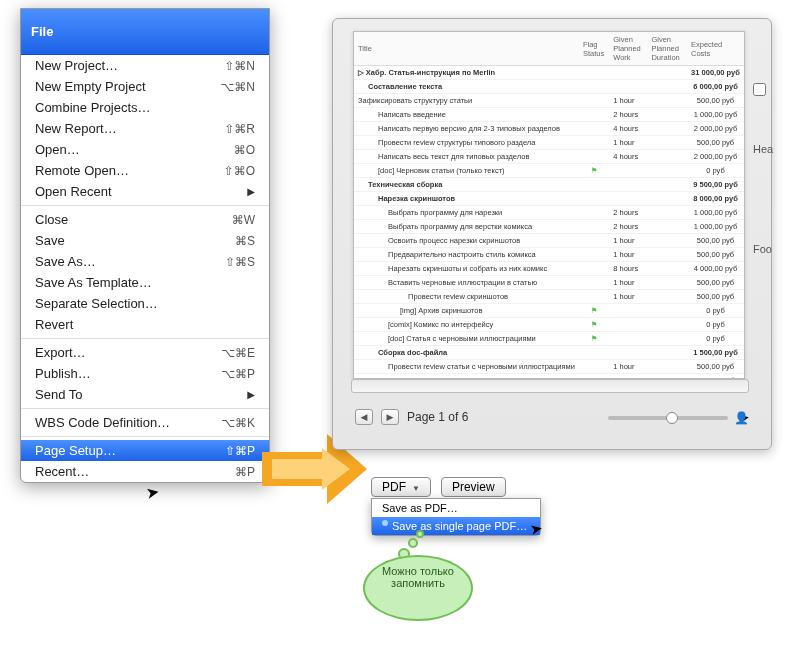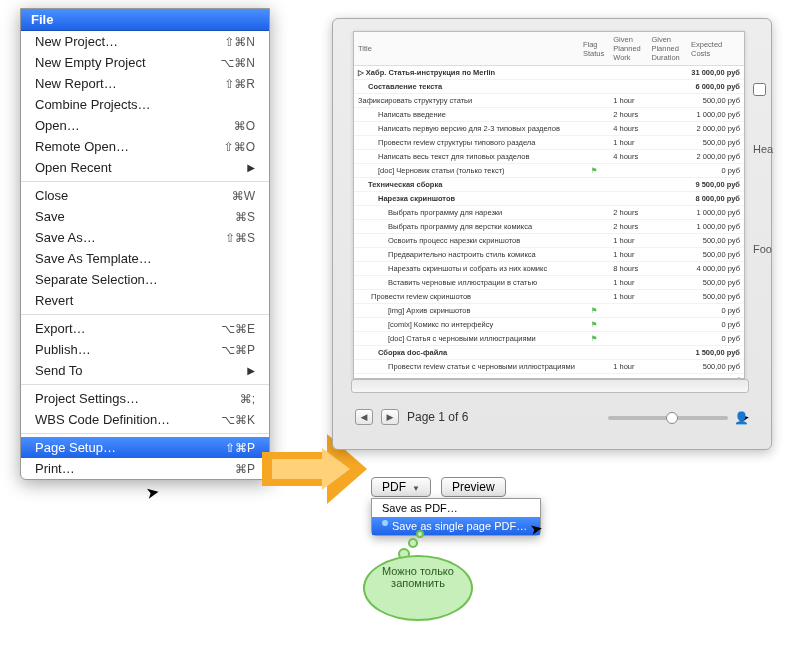--- a/index.html
+++ b/index.html
@@ -1,39 +1,39 @@
 <!DOCTYPE html>
 <html><head>
 <meta charset="utf-8">
 <style>
 *{margin:0;padding:0;box-sizing:border-box;font-family:"Lucida Grande","Helvetica Neue",Arial,sans-serif}
 body{width:800px;height:648px;background:#fff;position:relative;overflow:hidden}
 .menu{position:absolute;left:20px;top:8px;width:250px;background:#fff;border:1px solid #999;border-radius:0 0 6px 6px;box-shadow:0 4px 18px rgba(0,0,0,.35);font-size:13px}
-.menu-title{background:linear-gradient(#4a90ff,#1e62e8);color:#fff;padding:3px 10px;font-weight:bold;font-size:13px;border-bottom:1px solid #1a4fba}
+.menu-title{background:linear-gradient(#4a90ff,#1e62e8);color:#fff;padding:15px 10px;font-weight:bold;font-size:13px;border-bottom:1px solid #1a4fba}
 .menu ul{list-style:none}
 .menu li{display:flex;justify-content:space-between;align-items:center;padding:3px 14px;color:#222;cursor:default}
 .menu li.sel{background:linear-gradient(#4a90ff,#1e62e8);color:#fff}
 .menu li .sc{color:#555;font-size:12px}
 .menu li.sel .sc{color:#fff}
 .menu hr{border:none;border-top:1px solid #ddd;margin:3px 0}
 .menu li .arr{font-size:10px;color:#333}
 .cursor1{position:absolute;left:146px;top:483px;font-size:16px;color:#000;pointer-events:none;transform:rotate(-10deg)}
 .arrow{position:absolute;left:262px;top:434px;width:110px;height:70px}
 .arrow-body{position:absolute;left:0;top:18px;width:70px;height:34px;background:#f5a623}
 .arrow-head{position:absolute;left:65px;top:0;width:0;height:0;border-left:40px solid #f5a623;border-top:35px solid transparent;border-bottom:35px solid transparent}
 .arrow-inner{position:absolute;left:10px;top:25px;width:55px;height:20px;background:#ffd27a}
 .arrow-inner-head{position:absolute;left:60px;top:14px;width:0;height:0;border-left:28px solid #ffd27a;border-top:21px solid transparent;border-bottom:21px solid transparent}
 .preview{position:absolute;left:332px;top:18px;width:440px;height:432px;background:linear-gradient(#ededed,#e6e6e6);border:1px solid #aaa;border-radius:6px;box-shadow:0 3px 12px rgba(0,0,0,.25)}
 .page{position:absolute;left:20px;top:12px;width:392px;height:348px;background:#fff;border:1px solid #bbb;box-shadow:0 1px 4px rgba(0,0,0,.15);font-size:8px;color:#333;overflow:hidden}
 .page table{width:100%;border-collapse:collapse;font-size:7.5px}
 .page th{text-align:left;font-weight:normal;color:#666;padding:3px 4px;border-bottom:1px solid #ddd;background:#fafafa}
 .page td{padding:2px 4px;border-bottom:1px solid #f2f2f2;white-space:nowrap;overflow:hidden}
 .page tr.root td{font-weight:bold}
 .page tr.sec td{font-weight:bold}
-.page td.r{text-align:right}
+.page td.r{text-align:center}
 .page td.c{text-align:center;color:#5b5}
 .side{position:absolute;right:-42px;top:40px;width:60px;font-size:11px;color:#555}
 .side-row{height:60px;display:flex;align-items:center}
 .slider-bar{position:absolute;left:18px;bottom:56px;width:398px;height:14px;background:linear-gradient(#e9e9e9,#f7f7f7);border:1px solid #bbb;border-radius:3px}
 .pager{position:absolute;left:22px;bottom:24px;display:flex;align-items:center;gap:8px;font-size:12px;color:#333}
 .pgbtn{width:18px;height:16px;border:1px solid #999;border-radius:3px;background:linear-gradient(#fdfdfd,#e6e6e6);display:flex;align-items:center;justify-content:center;font-size:9px;color:#555}
 .zoom{position:absolute;right:22px;bottom:24px;display:flex;align-items:center;gap:6px}
 .ztrack{width:120px;height:4px;background:#bbb;border-radius:2px;position:relative}
 .zthumb{position:absolute;left:58px;top:-4px;width:12px;height:12px;background:#fff;border:1px solid #888;border-radius:50%}
 .pdfpop{position:absolute;left:371px;top:477px;display:flex;gap:10px;align-items:flex-end}
@@ -59,28 +59,28 @@
   <ul id="ml1">
       <li>
         <span>New Project…</span>
         <span class="sc">⇧⌘N</span>
       </li>
       <li>
         <span>New Empty Project</span>
         <span class="sc">⌥⌘N</span>
       </li>
       <li>
+        <span>Combine Projects…</span>
+        <span class="sc"></span>
+      </li>
+      <li>
         <span>New Report…</span>
         <span class="sc">⇧⌘R</span>
       </li>
       <li>
-        <span>Combine Projects…</span>
-        <span class="sc"></span>
-      </li>
-      <li>
         <span>Open…</span>
         <span class="sc">⌘O</span>
       </li>
       <li>
         <span>Remote Open…</span>
         <span class="sc">⇧⌘O</span>
       </li>
       <li>
         <span>Open Recent</span>
         <span class="arr">▶</span>
@@ -123,37 +123,33 @@
         <span>Publish…</span>
         <span class="sc">⌥⌘P</span>
       </li>
       <li>
         <span>Send To</span>
         <span class="arr">▶</span>
       </li>
     </ul>
     <hr>
   <ul id="ml4">
-      <li>
-        <span>Project Settings…</span>
-        <span class="sc">⌘;</span>
-      </li>
       <li>
         <span>WBS Code Definition…</span>
         <span class="sc">⌥⌘K</span>
       </li>
     </ul>
     <hr>
   <ul id="ml5">
       <li class="sel">
         <span>Page Setup…</span>
         <span class="sc">⇧⌘P</span>
       </li>
       <li>
-        <span>Print…</span>
+        <span>Recent…</span>
         <span class="sc">⌘P</span>
       </li>
     </ul>
 </div>
 <div class="cursor1">➤</div>
 
 <div class="arrow">
   <div class="arrow-body"></div>
     <div class="arrow-head"></div>
   <div class="arrow-inner"></div>
@@ -279,28 +275,28 @@
             <td class="r">4 000,00 руб</td>
           </tr>
           <tr>
             <td style="padding-left: 34px;">Вставить черновые иллюстрации в статью</td>
             <td class="c"></td>
             <td>1 hour</td>
             <td></td>
             <td class="r">500,00 руб</td>
           </tr>
           <tr>
-            <td style="padding-left: 17px;">Провести review скриншотов</td>
-            <td class="c"></td>
-            <td>1 hour</td>
-            <td></td>
-            <td class="r">500,00 руб</td>
-          </tr>
-          <tr>
-            <td style="padding-left: 34px;">[img] Архив скриншотов</td>
+            <td style="padding-left: 54px;">Провести review скриншотов</td>
+            <td class="c"></td>
+            <td>1 hour</td>
+            <td></td>
+            <td class="r">500,00 руб</td>
+          </tr>
+          <tr>
+            <td style="padding-left: 46px;">[img] Архив скриншотов</td>
             <td class="c">⚑</td>
             <td></td>
             <td></td>
             <td class="r">0 руб</td>
           </tr>
           <tr>
             <td style="padding-left: 34px;">[comix] Комикс по интерфейсу</td>
             <td class="c">⚑</td>
             <td></td>
             <td></td>

